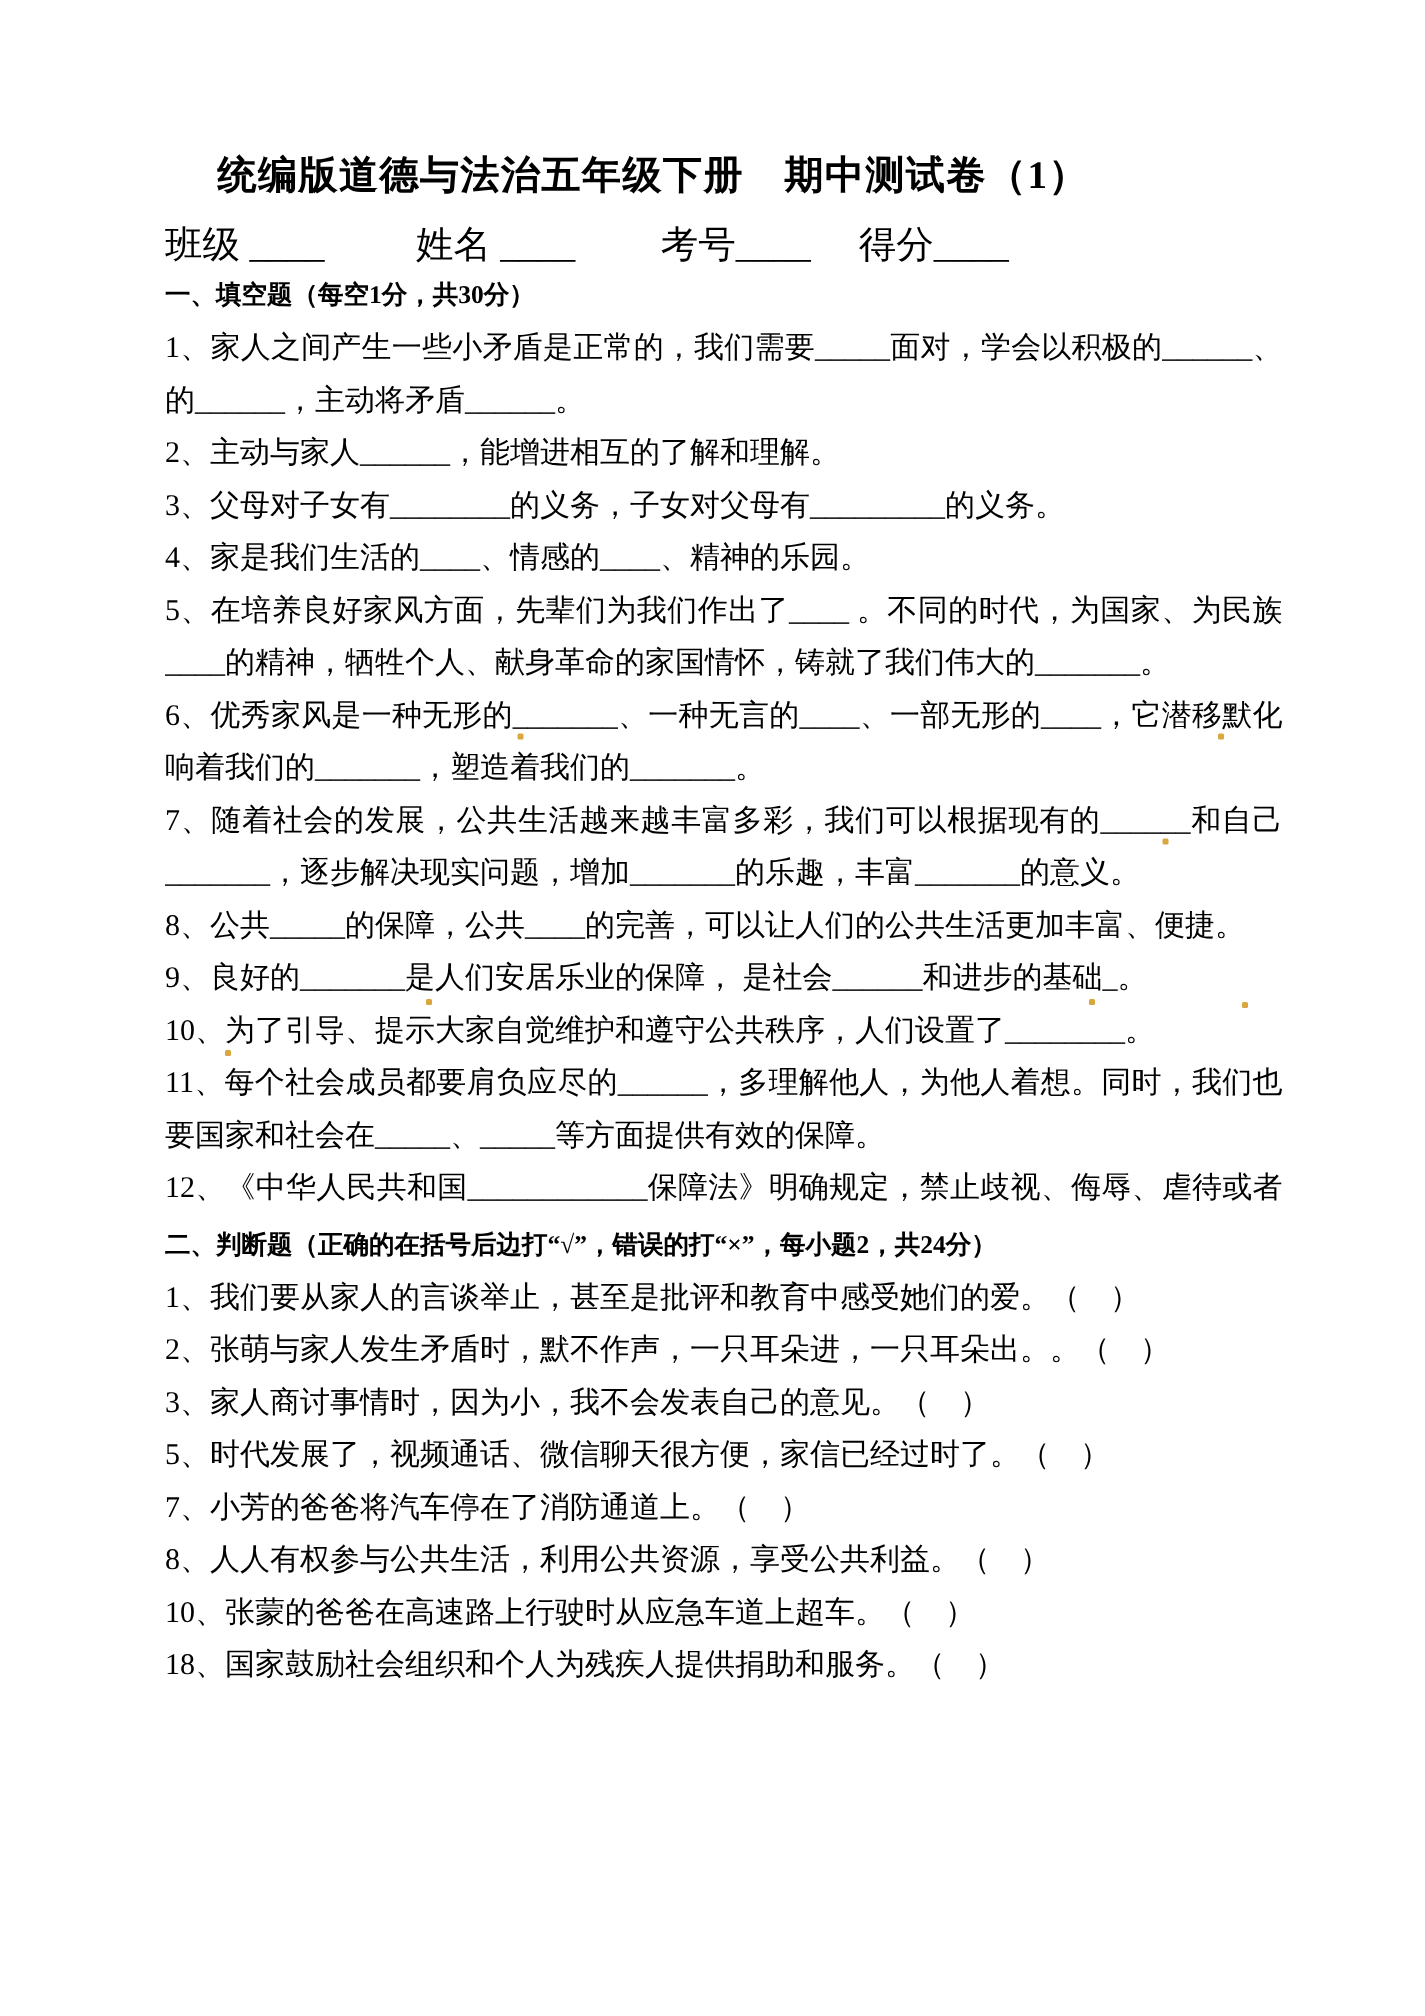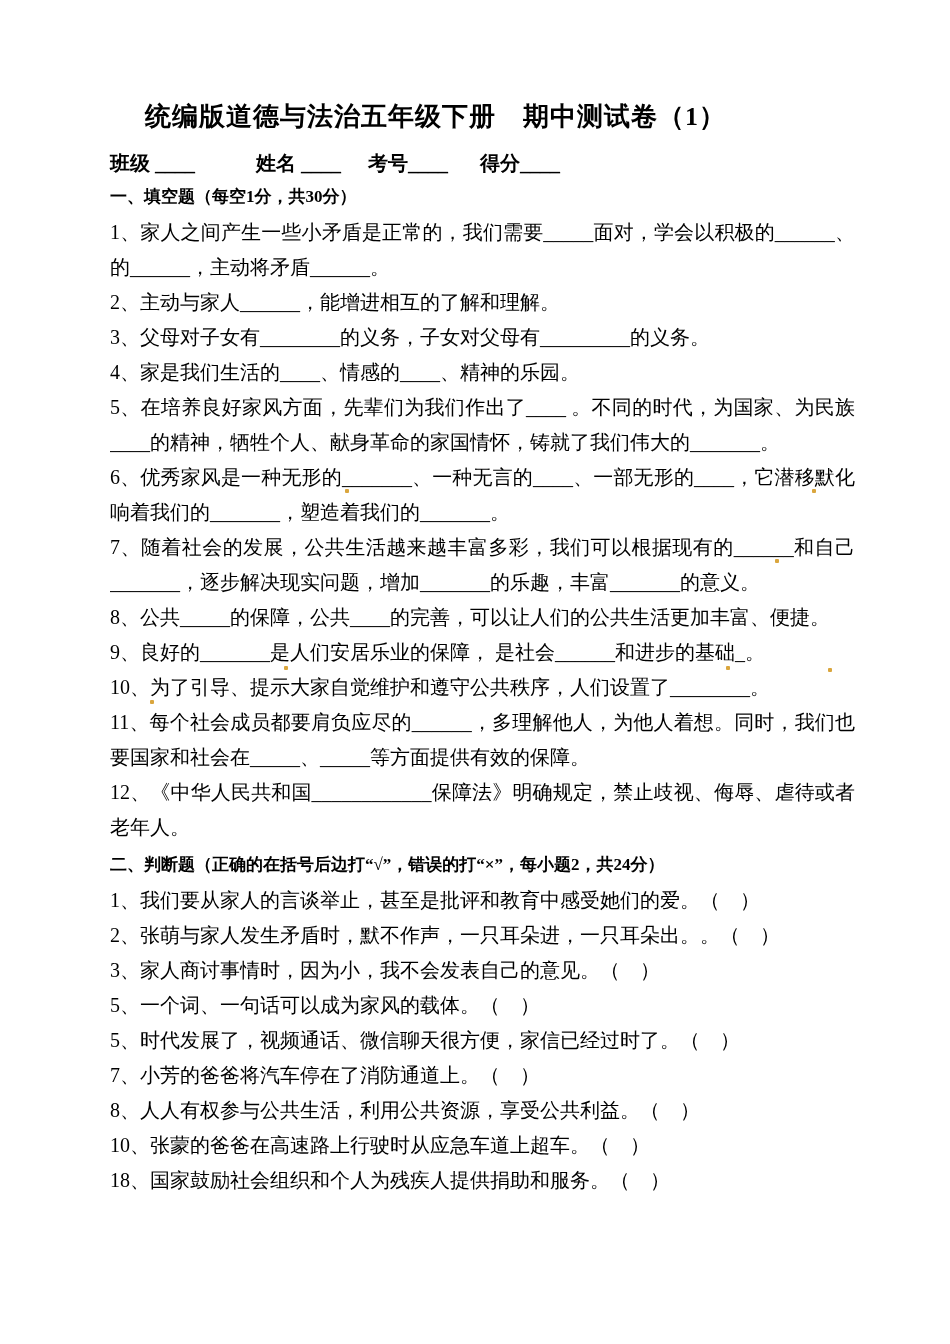--- a/index.html
+++ b/index.html
@@ -18,27 +18,27 @@
     margin: 100px 95px 0 145px;
     font-size: 26px;
     font-weight: bold;
     letter-spacing: 1px;
     line-height: 34px;
     white-space: nowrap;
   }
   .header-row {
     display: flex;
     margin: 16px 95px 0 110px;
-    font-size: 20px;
-    font-weight: bold;
+    font-size: 25px;
+    font-weight: normal;
     line-height: 27px;
     white-space: pre;
   }
   .header-row .hf1 { margin-right: 61px; }
-  .header-row .hf2 { margin-right: 27px; }
+  .header-row .hf2 { margin-right: 57px; }
   .header-row .hf3 { margin-right: 32px; }
   .sec-heading {
     margin: 6px 95px 0 110px;
     font-size: 17px;
     font-weight: bold;
     line-height: 28px;
     white-space: nowrap;
   }
   .lines { margin: 4px 95px 0 110px; width: 745px; }
   .line {
@@ -85,30 +85,28 @@
     <p class="line just">6、优秀家风是一种无形的_______、一种无言的____、一部无形的____，它潜移默化地影</p>
     <p class="line">响着我们的_______，塑造着我们的_______。</p>
     <p class="line just">7、随着社会的发展，公共生活越来越丰富多彩，我们可以根据现有的______和自己的</p>
     <p class="line">_______，逐步解决现实问题，增加_______的乐趣，丰富_______的意义。</p>
     <p class="line">8、公共_____的保障，公共____的完善，可以让人们的公共生活更加丰富、便捷。</p>
     <p class="line">9、良好的_______是人们安居乐业的保障， 是社会______和进步的基础_。</p>
     <p class="line">10、为了引导、提示大家自觉维护和遵守公共秩序，人们设置了________。</p>
     <p class="line just">11、每个社会成员都要肩负应尽的______，多理解他人，为他人着想。同时，我们也需</p>
     <p class="line">要国家和社会在_____、_____等方面提供有效的保障。</p>
     <p class="line just">12、《中华人民共和国____________保障法》明确规定，禁止歧视、侮辱、虐待或者遗弃</p>
-    <p class="line">老年人。</p>
   </div>
 
   <h2 class="sec-heading">二、判断题（正确的在括号后边打“√”，错误的打“×”，每小题2，共24分）</h2>
 
   <div class="lines">
     <p class="line">1、我们要从家人的言谈举止，甚至是批评和教育中感受她们的爱。（　）</p>
     <p class="line">2、张萌与家人发生矛盾时，默不作声，一只耳朵进，一只耳朵出。。（　）</p>
     <p class="line">3、家人商讨事情时，因为小，我不会发表自己的意见。（　）</p>
-    <p class="line">5、一个词、一句话可以成为家风的载体。（　）</p>
     <p class="line">5、时代发展了，视频通话、微信聊天很方便，家信已经过时了。（　）</p>
     <p class="line">7、小芳的爸爸将汽车停在了消防通道上。（　）</p>
     <p class="line">8、人人有权参与公共生活，利用公共资源，享受公共利益。（　）</p>
     <p class="line">10、张蒙的爸爸在高速路上行驶时从应急车道上超车。（　）</p>
     <p class="line">18、国家鼓励社会组织和个人为残疾人提供捐助和服务。（　）</p>
   </div>
 
   <div id="proof-dots-layer">
       <span class="proof-dot" style="left: 345px; top: 489px; background: rgb(218, 166, 62);"></span>
       <span class="proof-dot" style="left: 812px; top: 489px; background: rgb(218, 166, 62);"></span>

